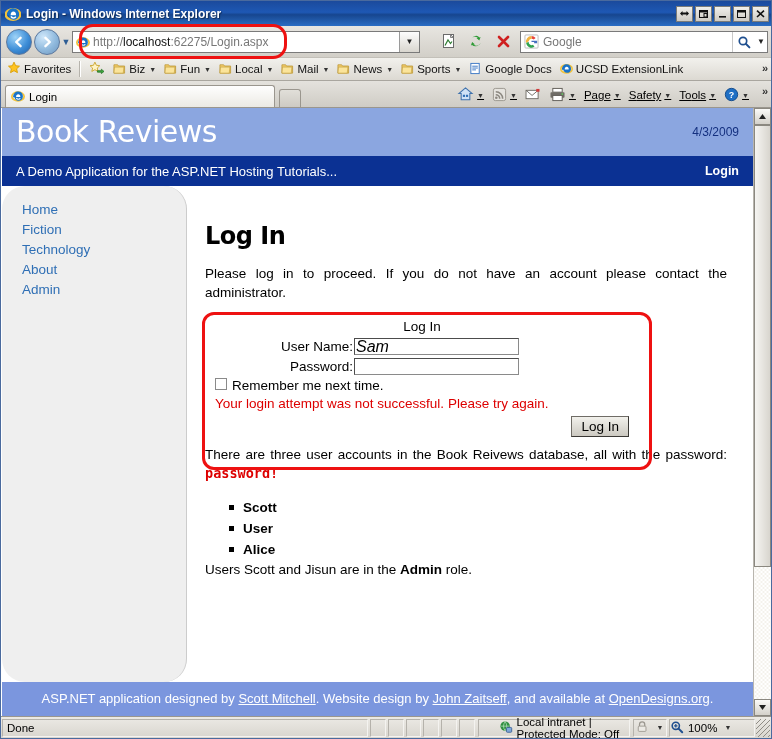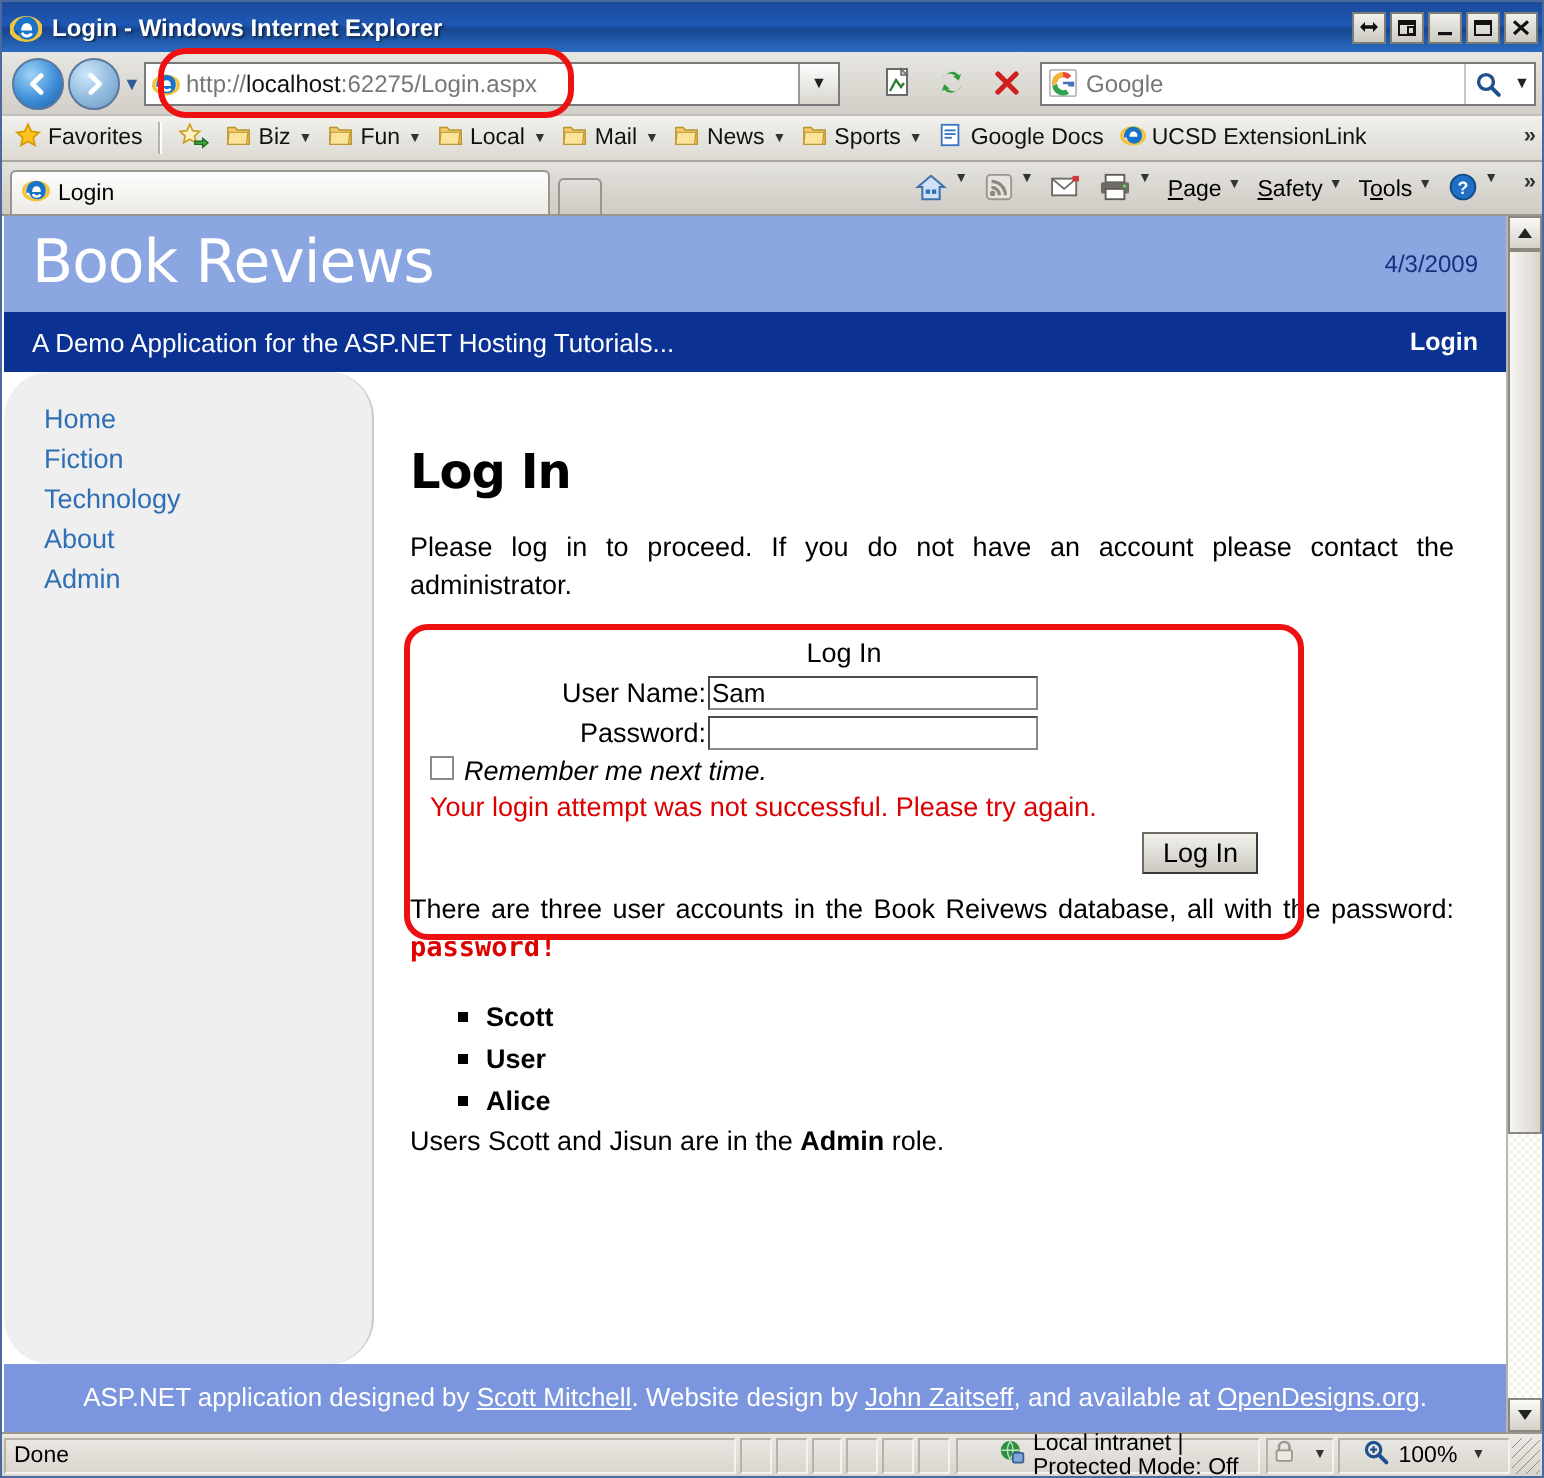--- a/index.html
+++ b/index.html
@@ -208,21 +208,21 @@
     border-radius: 3px 3px 0 0;
     box-sizing: border-box;
   }
   .cmdbar {
     margin-left: auto;
     display: flex; align-items: center;
     height: 24px;
     padding-right: 18px;
     font-size: 11.5px;
   }
-  .cmd-item { display:flex; align-items:flex-start; padding: 0 4px; white-space: nowrap; }
+  .cmd-item { display:flex; align-items:center; padding: 0 4px; white-space: nowrap; text-decoration: underline; }
   .cmd-item u { text-decoration: underline; }
   .cmd-caret { font-size:7px; color:#333; margin-left:3px; }
 
   
   .viewport {
     flex: 1 1 auto;
     display: flex;
     background: #fff;
     border-top: 1px solid #9a968e;
     min-height: 0;
@@ -353,26 +353,27 @@
   .login-caption { text-align: center; padding: 3px 0 4px 0; font-size: 13.5px;}
   .login-row { display: flex; align-items: center; justify-content: flex-start; margin-bottom: 3px;}
   .login-label { width: 140px; text-align: right; padding-right: 1px; font-size: 13.5px;}
   .login-input {
     width: 165px; height: 17px;
     border: 1px solid #8a8a8a;
     border-top-color: #4c4c4c;
     border-left-color: #4c4c4c;
     background: #fff;
     font-family: "Liberation Sans", sans-serif;
-    font-size: 13px;
+    font-size: 16px;
     padding: 0 1px;
     box-sizing: border-box;
     color: #000;
-  }
-  .login-remember { display:flex; margin: 3px 0 2px 2px; font-style: italic; }
+    font-style: italic;
+  }
+  .login-remember { display:flex; margin: 3px 0 2px 2px; }
   .login-checkbox {
     width: 12px; height: 12px;
     border: 1px solid #8a8a8a;
     background: #fff;
     margin-right: 5px;
     flex: 0 0 auto;
     box-sizing: border-box;
   }
   .login-error {
     color: #dd0000;
@@ -441,21 +442,21 @@
     border-bottom-color:#f4f3f0;
     height: 18px;
     display:flex; align-items:center;
     box-sizing: border-box;
     background: transparent;
   }
   .sb-done { flex: 0 0 366px; padding-left: 4px; }
   .sb-small { width: 23px; margin-left: 2px; }
   .sb-zone { flex: 1 1 auto; margin-left: 3px; padding-left: 20px; display:flex; align-items:center; gap:4px;}
   .sb-prot { flex: 0 0 auto; margin-left:3px; width: 34px; justify-content: center; gap: 3px;}
-  .sb-zoom { flex: 0 0 auto; margin-left:2px; width: 86px; justify-content:center; gap:4px;}
+  .sb-zoom { flex: 0 0 auto; margin-left:2px; width: 86px; gap:4px;}
   .sb-grip {
     width: 14px; height: 18px; margin-left: 1px;
     background:
       linear-gradient(135deg, transparent 46%, #8f8c85 46%, #8f8c85 54%, transparent 54%) 0 0/5px 5px;
     flex: 0 0 auto;
   }
 </style>
 </head>
 <body>
 

